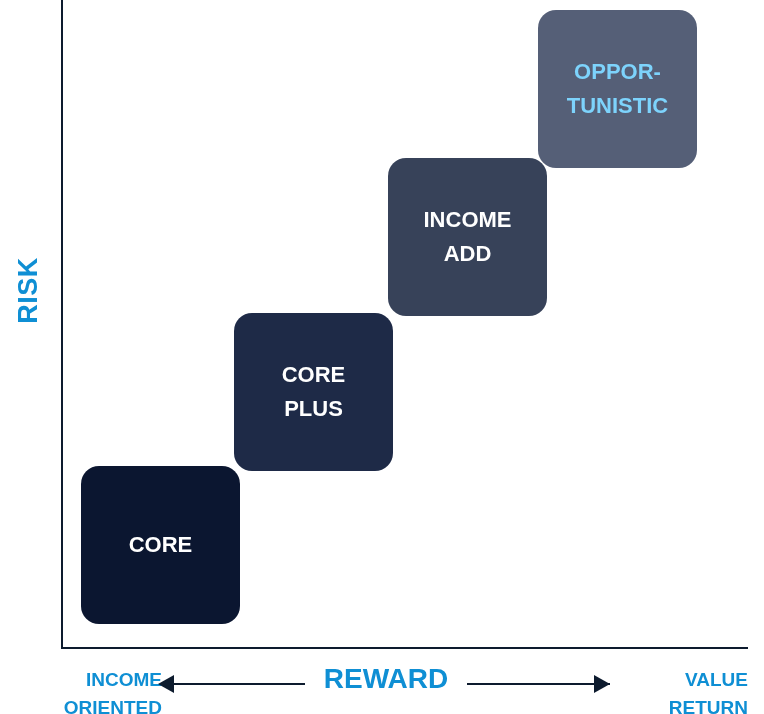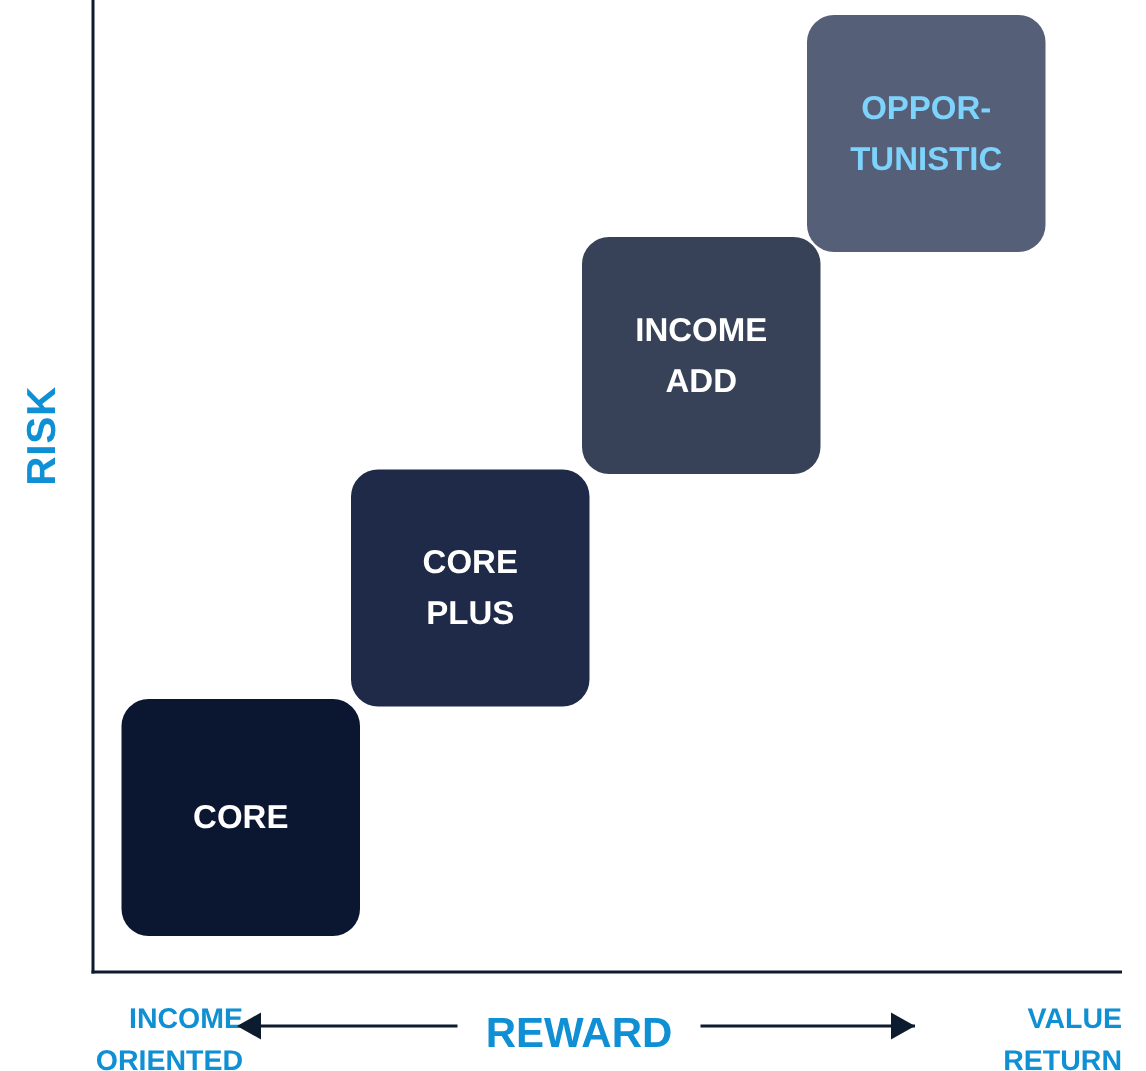--- a/index.html
+++ b/index.html
@@ -128,21 +128,20 @@
     left: 305px;
     top: 5px;
     width: 162px;
     text-align: center;
     color: #0f8fd4;
     font-size: 28px;
     font-weight: 600;
     background: #ffffff;
     padding: 0 6px;
     box-sizing: border-box;
-    margin-top: 10px;
   }
 </style>
 </head>
 <body>
 
 <div id="stage">
 
   <div class="axis-v"></div>
   <div class="axis-h"></div>
 

